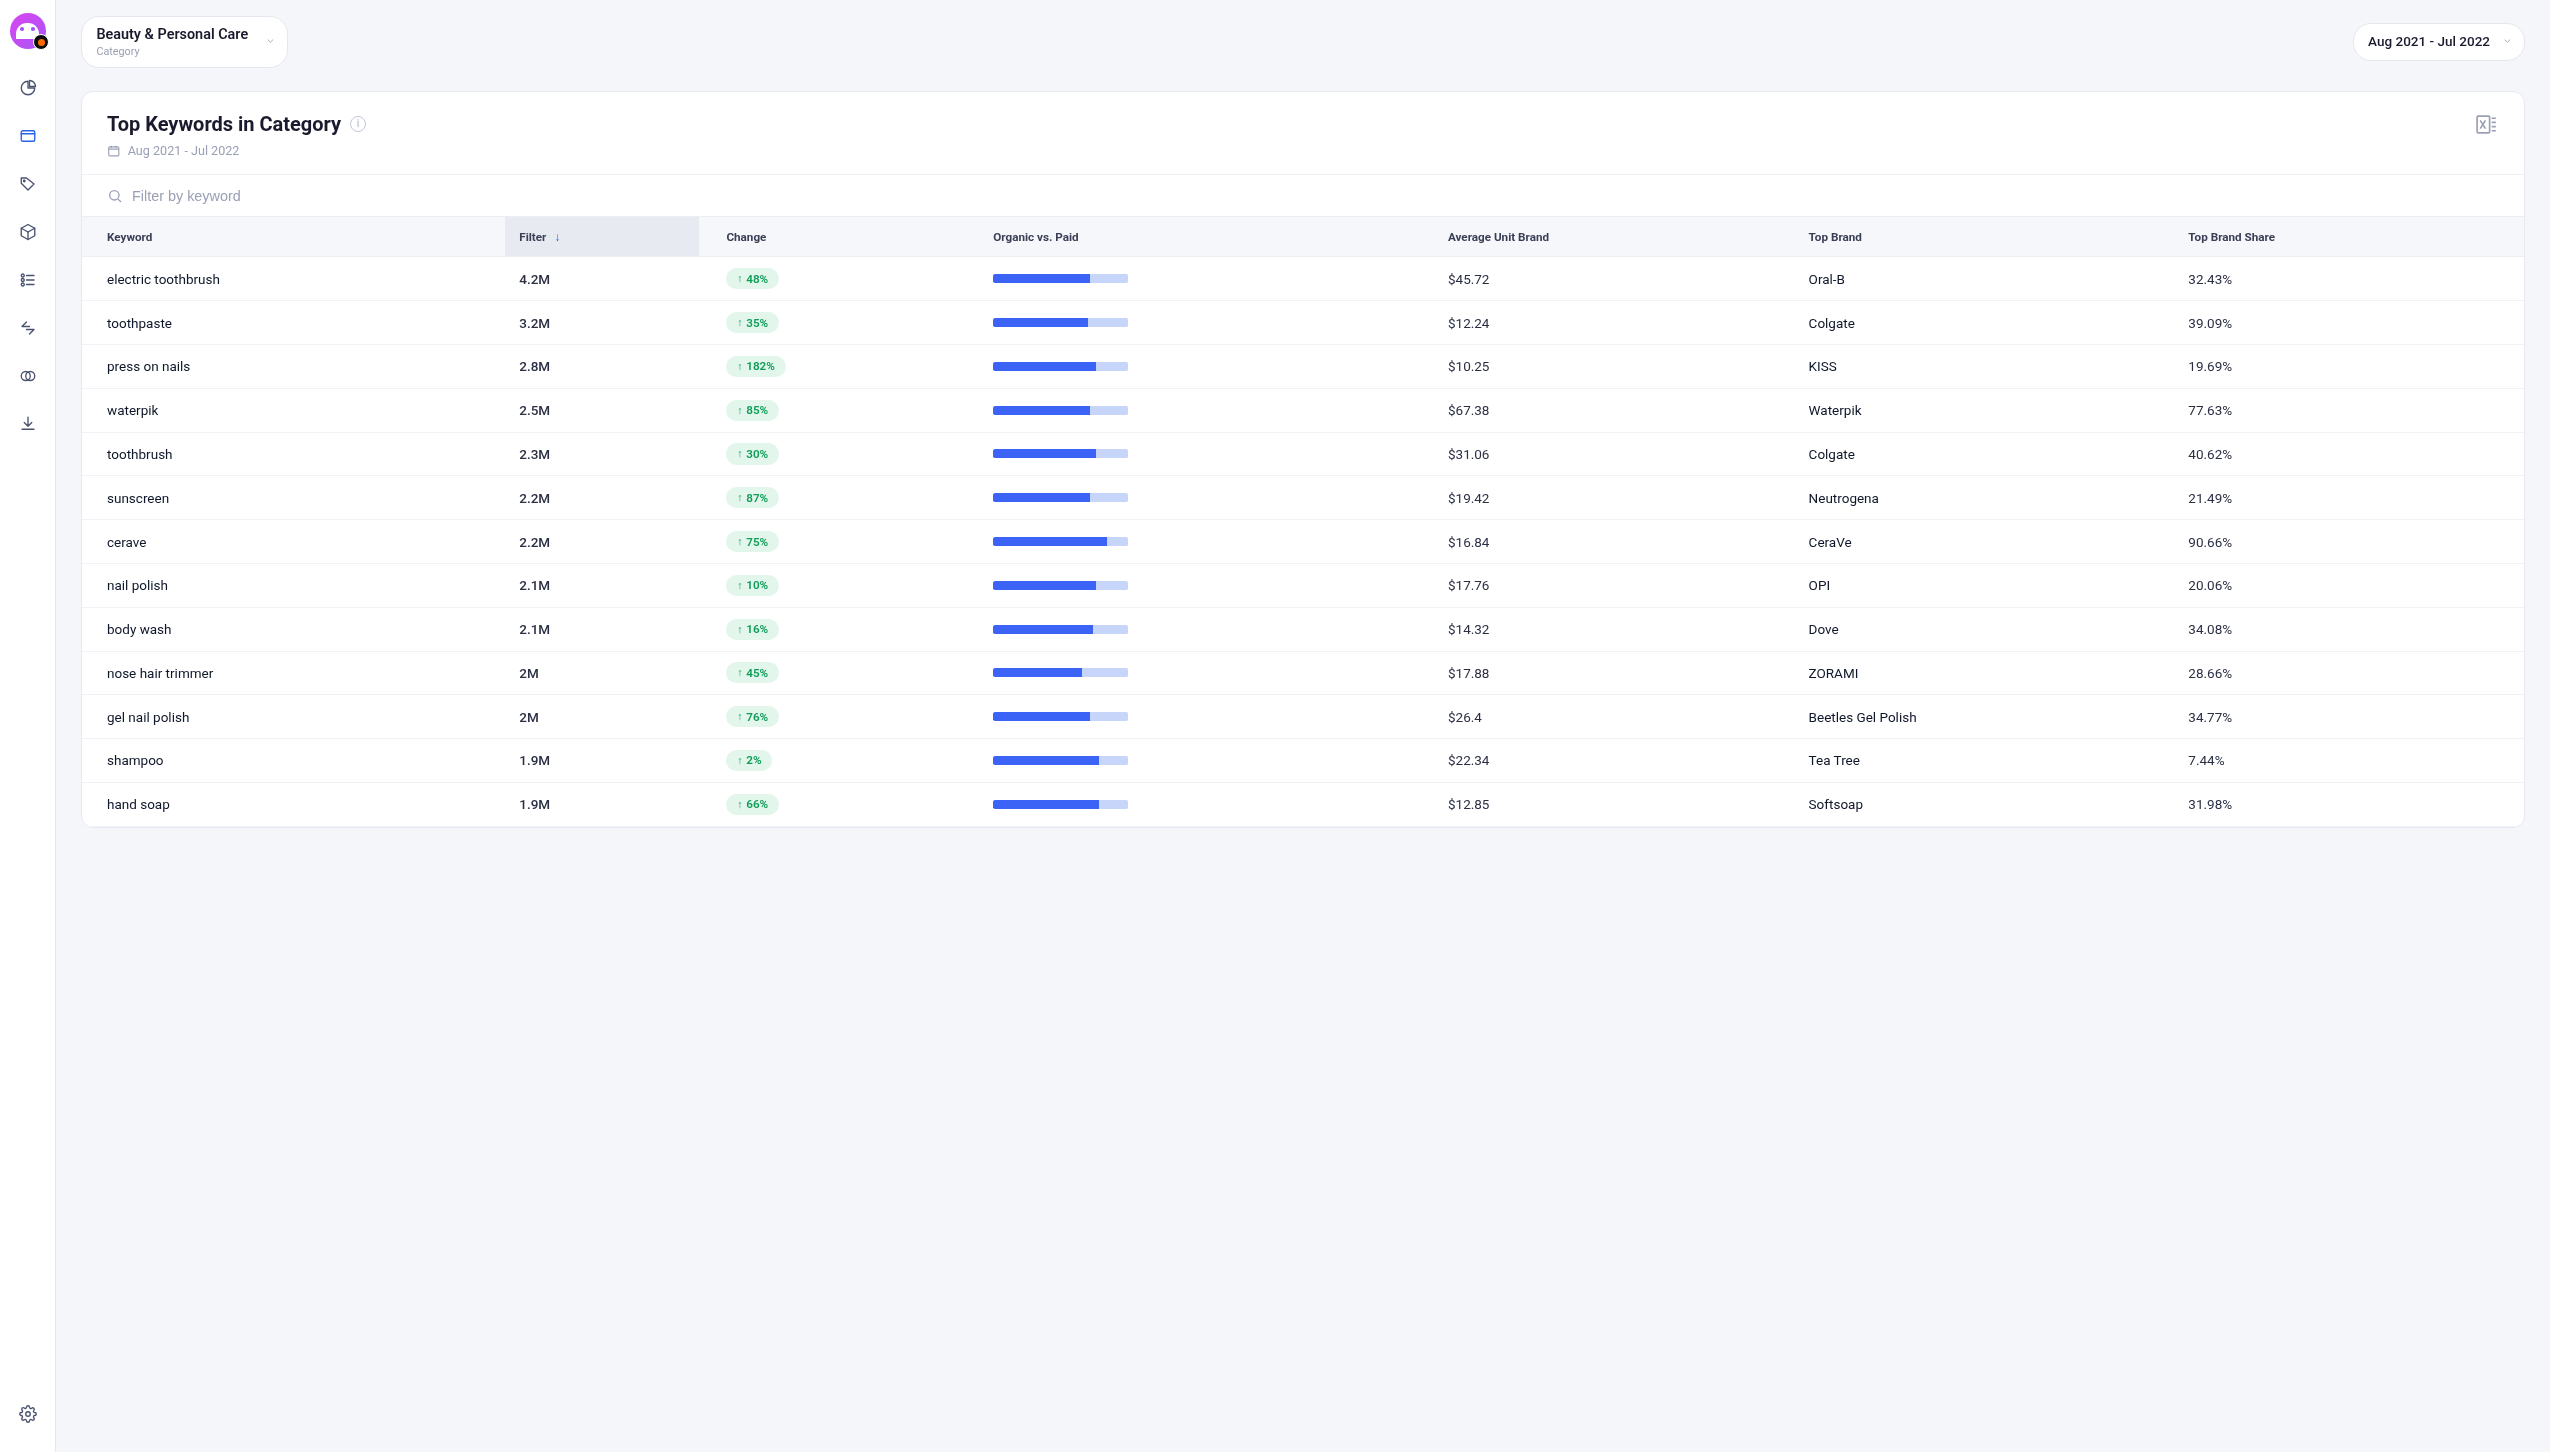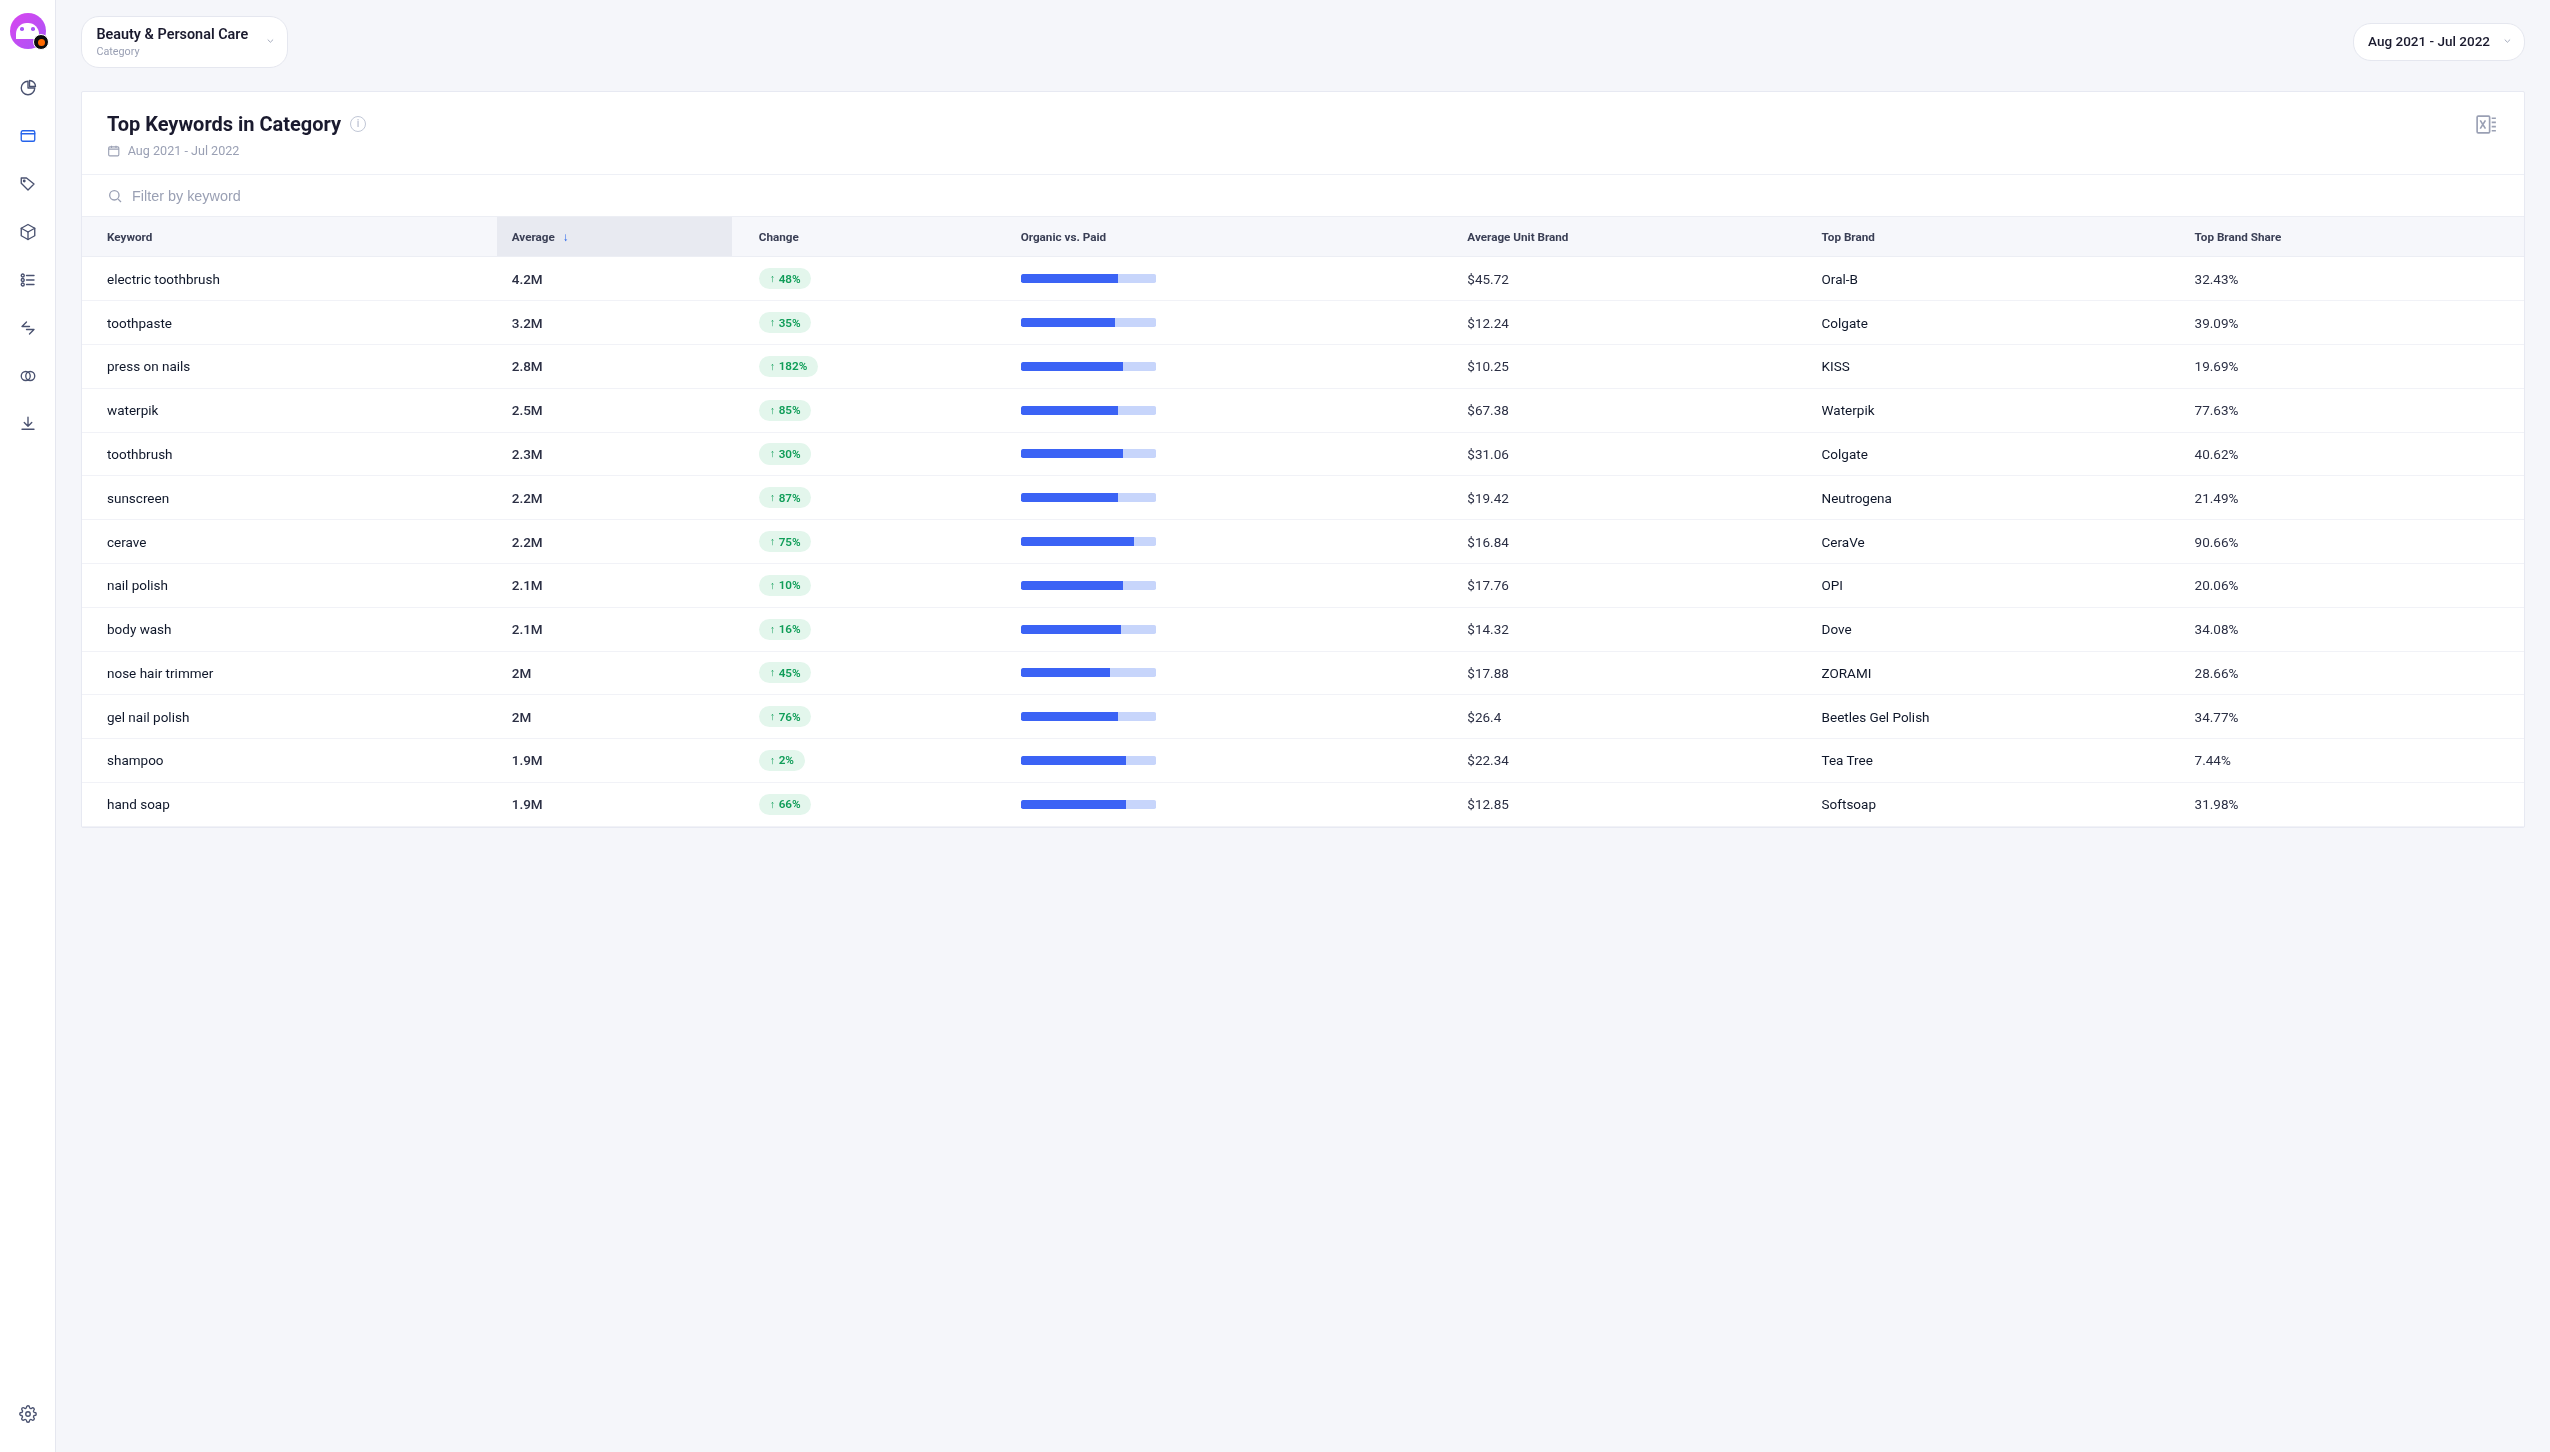--- a/index.html
+++ b/index.html
@@ -70,21 +70,21 @@
 .select-chev {
   position:absolute; right:10.8px; top:50%; transform:translateY(-50%);
   color:#9aa0b4;
 }
 .date-select { min-width:171px; }
 .date-select .select-title{font-size:13.5px;font-weight:500;}
 
 
 .panel {
   margin: 7.2px 25px 25px 25px;
-  background:#fff; border:0.9px solid #e7e9f2; border-radius:2px;
+  background:#fff; border:0.9px solid #e7e9f2; border-radius:12px;
   overflow:hidden;
 }
 .panel-header {
   padding: 20px 25px 16px 25px;
   display:flex; align-items:flex-start; justify-content:space-between;
   border-bottom:0.9px solid #eef0f6;
 }
 .panel-title-row{display:flex;align-items:center;gap:9px;}
 .panel-title { font-size:20px; font-weight:700; color:#1a1a2e; }
 .info-icon { width:16px;height:16px;border:1.3px solid #c1c7d6;border-radius:50%;display:flex;align-items:center;justify-content:center;font-size:10px;color:#c1c7d6;font-weight:600;}
@@ -251,21 +251,21 @@
             <path d="M21 21l-4.3-4.3"></path>
           </svg>
         <input class="filter-input" placeholder="Filter by keyword" style="">
       </div>
 
       <table>
         <thead>
           <tr>
             <th class="col-keyword">Keyword</th>
             <th class="sorted">
-              <span>Average</span>
+              <span>Filter</span>
               <span class="sort-arrow">↓</span>
             </th>
             <th style="text-align:left;padding-left:27px;">Change</th>
             <th>Organic vs. Paid</th>
             <th>Average Unit Brand</th>
             <th>Top Brand</th>
             <th class="col-share">Top Brand Share</th>
           </tr>
         </thead>
         <tbody id="table-body">

